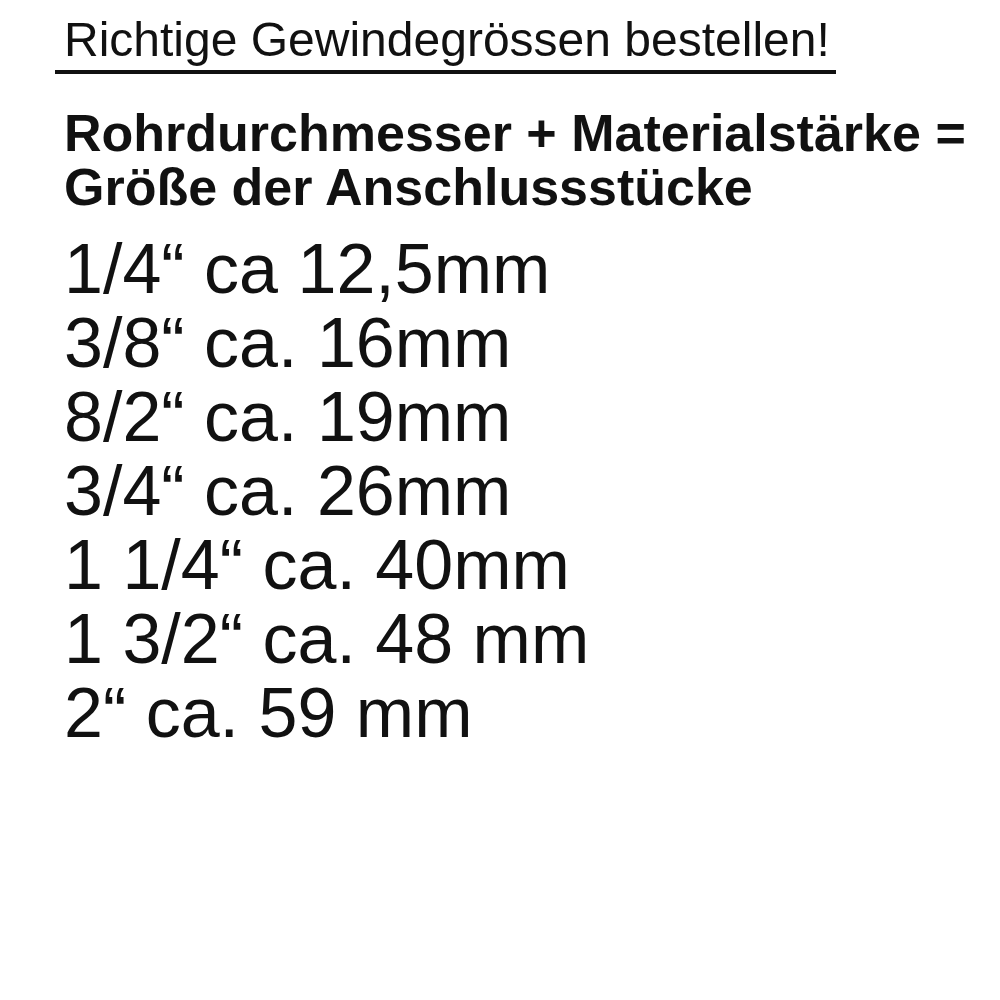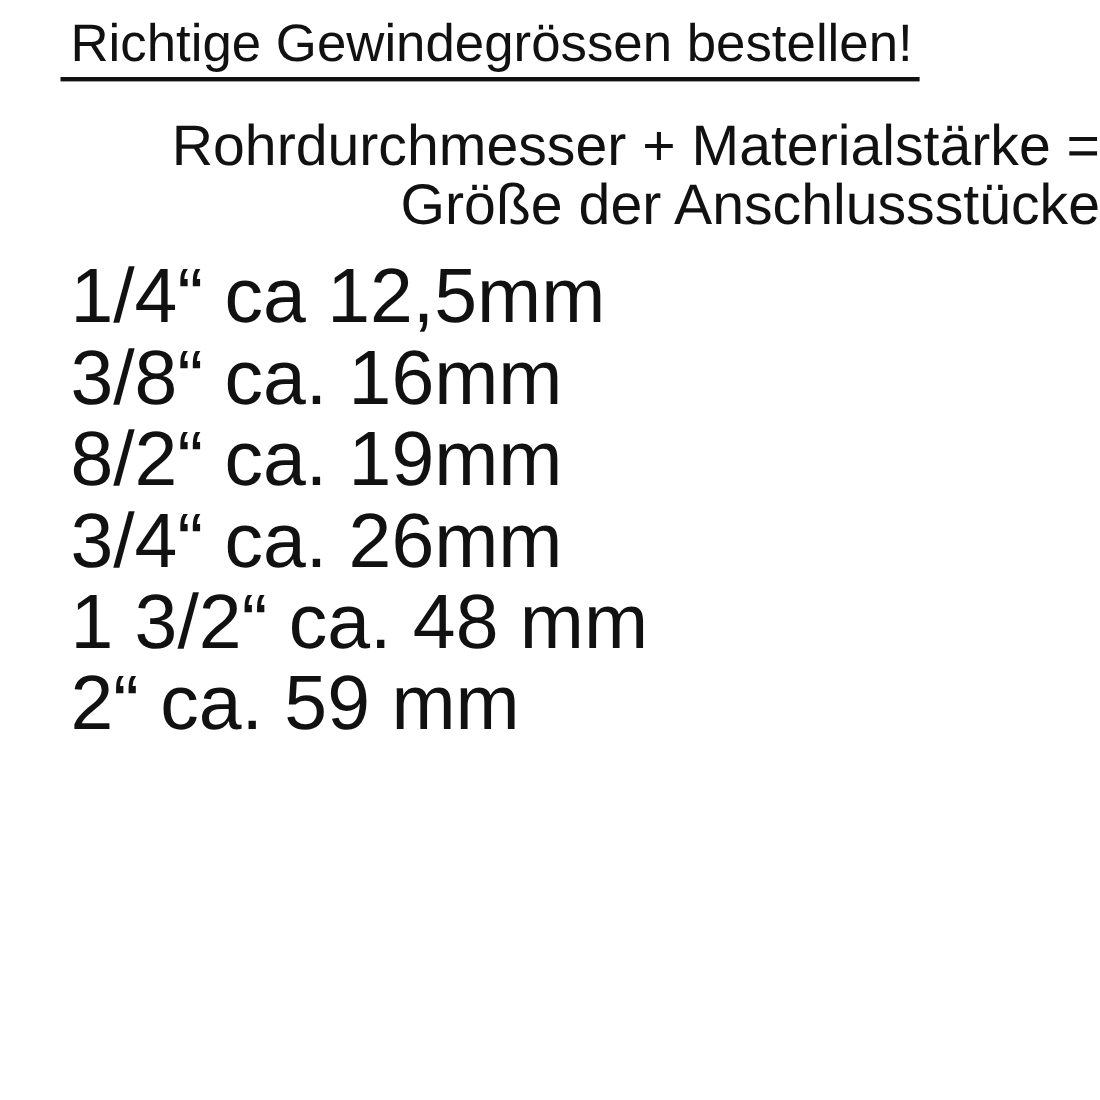--- a/index.html
+++ b/index.html
@@ -26,23 +26,22 @@
     font-size: 48px;
     line-height: 48px;
     font-weight: 400;
     border-bottom: 4px solid #111111;
     white-space: nowrap;
   }
   .formula {
     margin: 32px 0 0 0;
     font-size: 52px;
     line-height: 54px;
-    font-weight: 400;
+    font-weight: 700;
     white-space: nowrap;
-    text-align: right;
   }
   .size-list {
     margin-top: 18px;
   }
   .size-row {
     font-size: 70px;
     line-height: 74px;
     font-weight: 400;
     white-space: nowrap;
   }
@@ -64,20 +63,21 @@
 
         <div class="size-row">1/4“ ca 12,5mm</div>
 
         <div class="size-row">3/8“ ca. 16mm</div>
 
         <div class="size-row">8/2“ ca. 19mm</div>
 
         <div class="size-row">3/4“ ca. 26mm</div>
 
 
+        <div class="size-row">1 1/4“ ca. 40mm</div>
 
         <div class="size-row">1 3/2“ ca. 48 mm</div>
 
         <div class="size-row">2“ ca. 59 mm</div>
       </div>
 
   </div>
 </div>
 
 </body></html>

